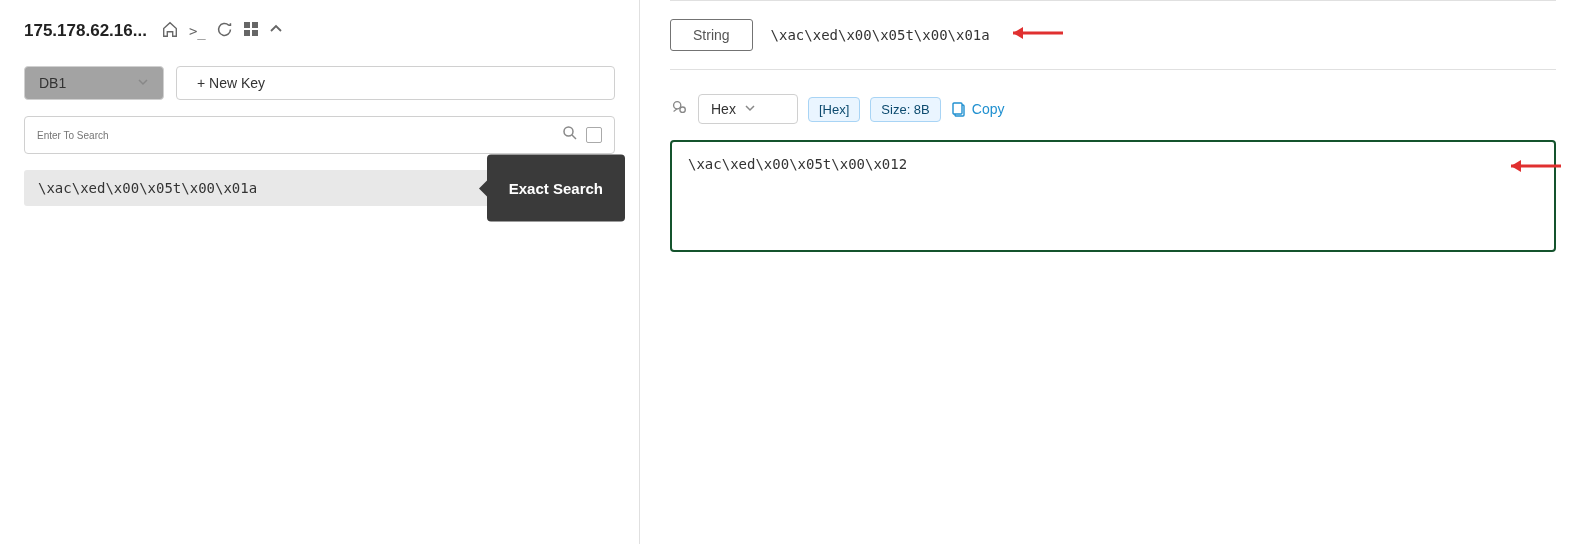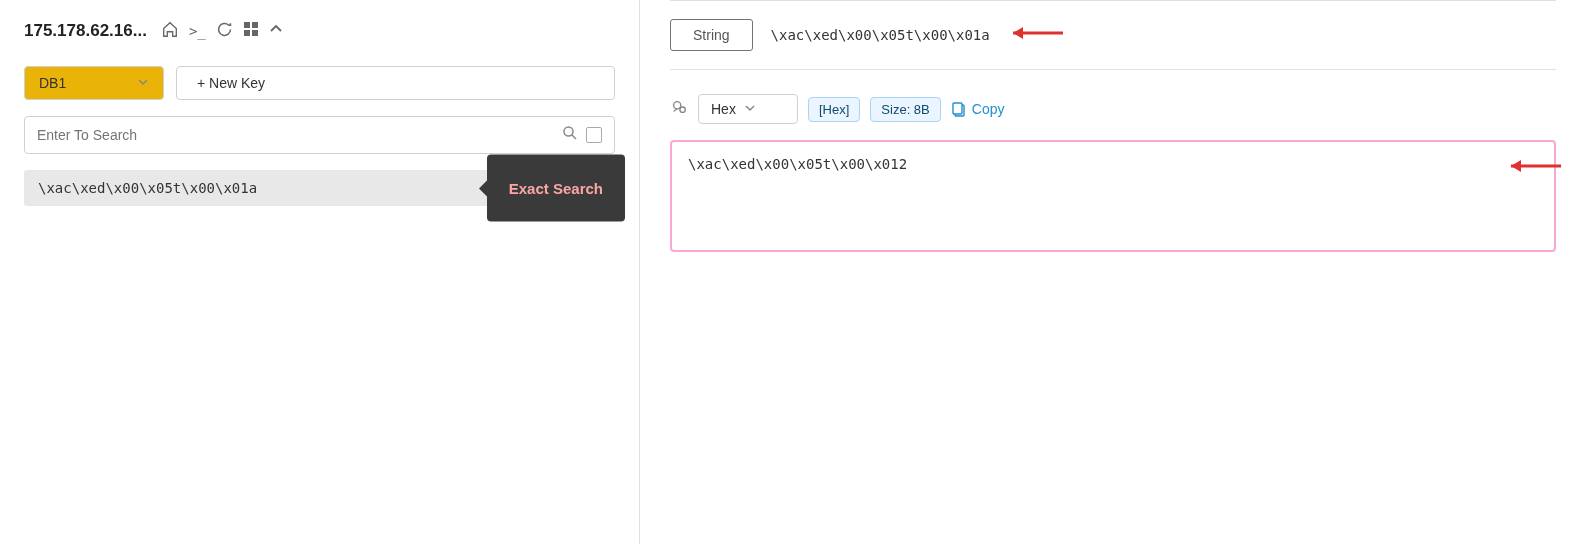--- a/index.html
+++ b/index.html
@@ -54,21 +54,21 @@
       margin-bottom: 16px;
     }
 
     .db-select {
       display: flex;
       align-items: center;
       gap: 8px;
       border: 1px solid #d0d0d0;
       border-radius: 4px;
       padding: 8px 14px;
-      background: #eab308;
+      background: #a3a3a3;
       cursor: pointer;
       font-size: 14px;
       color: #333;
       min-width: 140px;
     }
 
     .db-select .chevron {
       margin-left: auto;
       color: #888;
       font-size: 12px;
@@ -95,21 +95,21 @@
       border-radius: 4px;
       background: #fff;
       padding: 8px 12px;
       margin-bottom: 16px;
       gap: 8px;
     }
 
     .search-input {
       border: none;
       outline: none;
-      font-size: 14px;
+      font-size: 10px;
       color: #b91c1c;
       flex: 1;
       background: transparent;
     }
 
     .search-icons {
       display: flex;
       align-items: center;
       gap: 8px;
       color: #888;
@@ -128,21 +128,21 @@
       width: 100%;
     }
 
     
     .exact-search-tooltip {
       position: absolute;
       right: -10px;
       top: 50%;
       transform: translateY(-50%);
       background: #3a3a3a;
-      color: #fca5a5;
+      color: #ffffff;
       font-size: 15px;
       font-weight: 600;
       padding: 25px 22px;
       border-radius: 4px;
       white-space: nowrap;
       z-index: 10;
     }
 
     .exact-search-tooltip::before {
       content: '';
@@ -223,21 +223,21 @@
     .copy-btn {
       display: flex;
       align-items: center;
       gap: 5px;
       font-size: 14px;
       color: #2090d0;
       cursor: pointer;
     }
 
     .value-editor {
-      border: 2px solid #f9a8d4;
+      border: 2px solid #14532d;
       border-radius: 4px;
       padding: 14px 16px;
       font-size: 14px;
       color: #333;
       width: 100%;
       min-height: 100px;
       resize: none;
       outline: none;
       font-family: monospace;
     }

